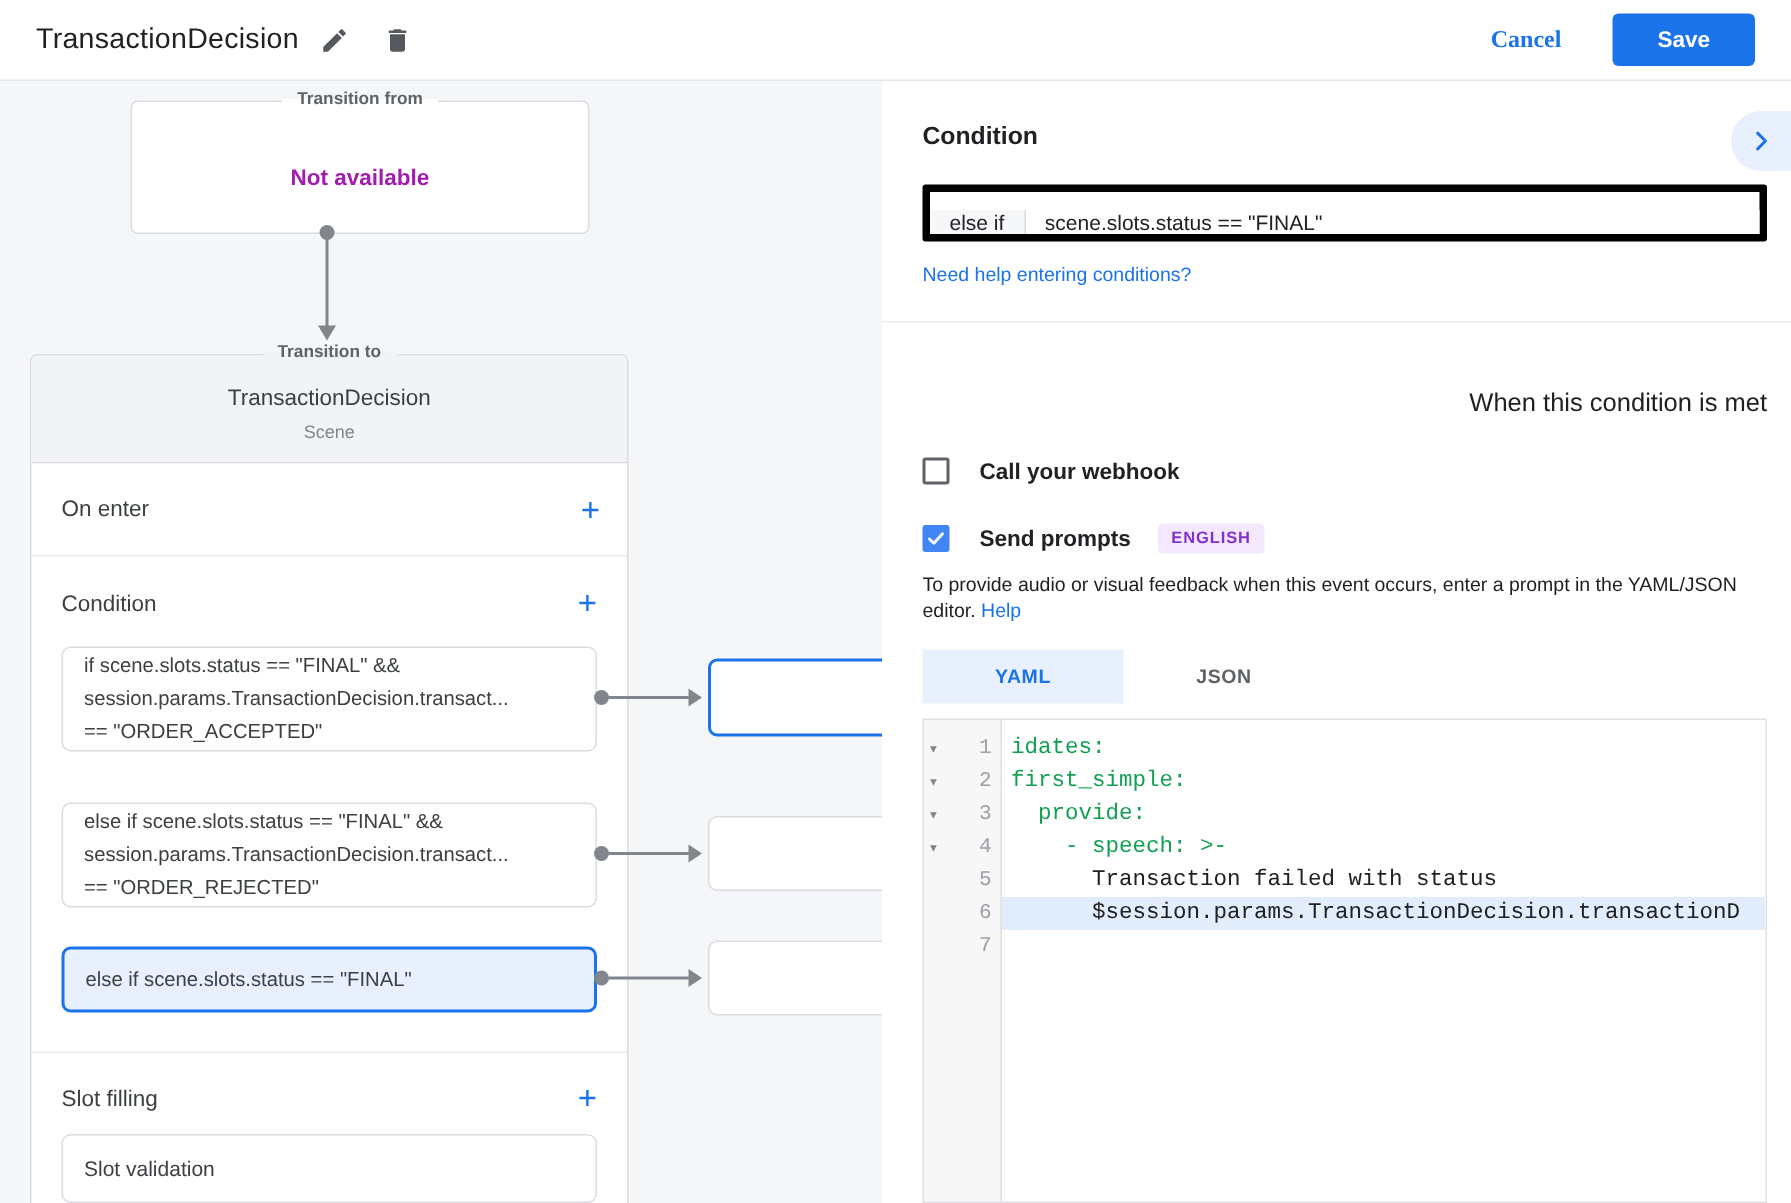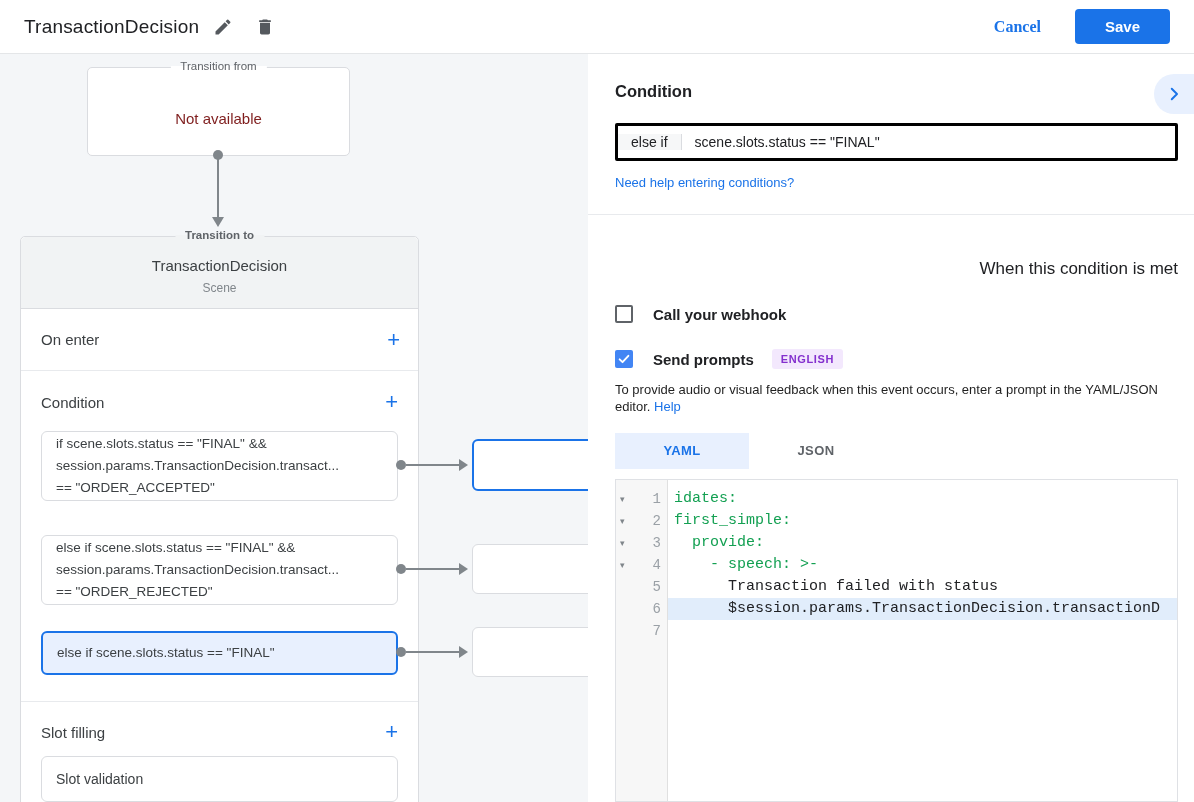--- a/index.html
+++ b/index.html
@@ -17,28 +17,28 @@
   .cancel-btn { color:#1a73e8; font-size:16px; font-weight:bold; background:none; border:none;
                 cursor:pointer; margin-right:34px; font-family:Liberation Serif, serif; }
   .save-btn { background:#1a73e8; color:#fff; font-size:15px; font-weight:bold; border:none;
               border-radius:4px; padding:9px 30px; cursor:pointer; font-family:inherit; }
 
   
   .main { display:flex; height:748px; }
   .diagram { position:relative; width:588px; background:#f4f6f8; overflow:hidden; flex:none; }
 
   
-  .tfrom { position:absolute; left:87px; top:13px; width:263px; height:89px;
-           background:#fff; border:1px solid #dadce0; border-radius:5px; }
+  .tfrom { position:absolute; left:87px; top:13px; width:306px; height:89px;
+           background:#fff; border:1px solid #dadce0; border-radius:5px;font-weight:bold; }
   .legend { position:absolute; top:-8px; left:50%; transform:translateX(-50%);
             font-size:11.5px; color:#5f6368; padding:0 10px; white-space:nowrap; }
   .legend-on-white { background:linear-gradient(#f4f6f8 50%, #fff 50%); }
   .legend-on-gray  { background:linear-gradient(#f4f6f8 50%, #f1f3f4 50%);font-weight:bold; }
   .tfrom-value { position:absolute; top:42px; width:100%; text-align:center;
-                 font-size:15px; color:#7f1d1d; }
+                 font-size:15px; color:#a21caf; }
 
   
   .scene-card { position:absolute; left:20px; top:182px; width:399px; height:590px;
                 background:#fff; border:1px solid #dadce0; border-radius:5px; }
   .scene-head { height:72px; background:#f1f3f4; border-bottom:1px solid #dadce0;
                 border-radius:5px 5px 0 0; text-align:center; padding-top:20px; }
   .scene-title { font-size:15px; color:#3c4043; }
   .scene-sub { font-size:12px; color:#80868b; margin-top:7px; }
   .card-row { height:62px; display:flex; align-items:center; padding:0 18px 0 20px;
               border-bottom:1px solid #e8eaed; }
@@ -67,22 +67,22 @@
                 border:1px solid #dadce0; border-radius:6px; z-index:2; }
   .target-box.active { border:2px solid #1a73e8; }
 
   
   .panel { position:relative; width:606px; background:#fff; padding:0 16px 0 27px;
            display:flex; flex-direction:column; }
   .panel-h1 { margin-top:28px; font-size:16.5px; color:#202124; }
   .collapse-btn { position:absolute; top:20px; right:0; width:40px; height:40px;
                   background:#e8f0fe; border:none; border-radius:20px 0 0 20px;
                   cursor:pointer; display:flex; align-items:center; justify-content:center; }
-  .cond-input-row { margin-top:22px; height:38px; border:3px solid #000000; border-radius:2px;
-                    display:flex; align-items:center; }
+  .cond-input-row { margin-top:22px; height:38px; border:5px solid #000000; border-radius:2px;
+                    display:flex; align-items:flex-end; }
   .cond-prefix { background:#f6f7f8; border-right:1px solid #dadce0; padding:0 13px;
                  display:flex; align-items:center; font-size:14px; color:#202124; }
   .cond-input { flex:1; border:none; outline:none; font-size:14px; color:#202124;
                 padding:0 13px; font-family:inherit; background:#fff; }
   .help-link { margin-top:14px; font-size:13px; color:#1a73e8; text-decoration:none;
                align-self:flex-start; }
   .divider { border-top:1px solid #e8eaed; margin:24px -16px 0 -27px; }
   .panel-h2 { margin-top:44px; font-size:17px; font-weight:normal; color:#202124;text-align:right; }
   .check-row { margin-top:26px; display:flex; align-items:center; }
   .checkbox { width:18px; height:18px; border-radius:2px; flex:none; cursor:pointer; }

